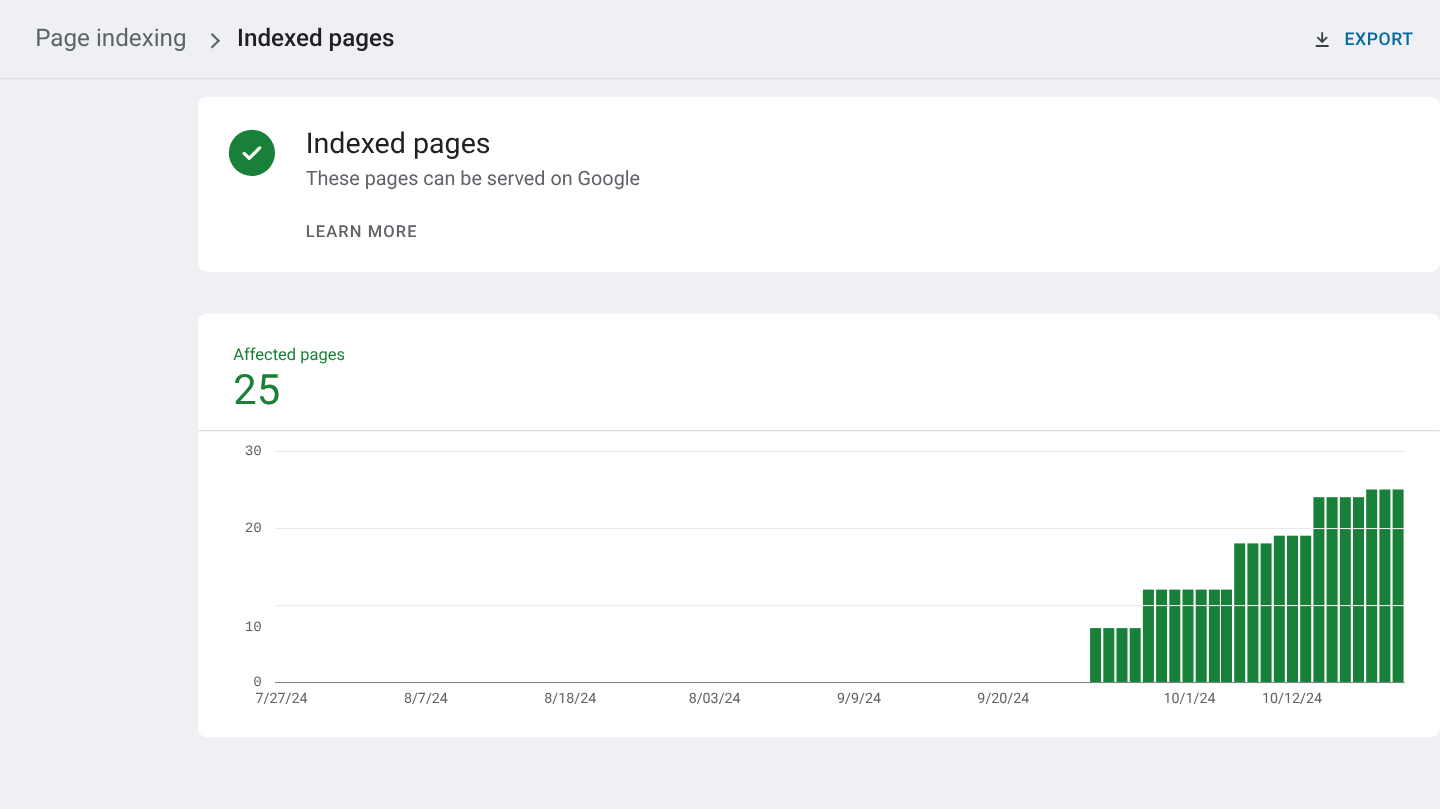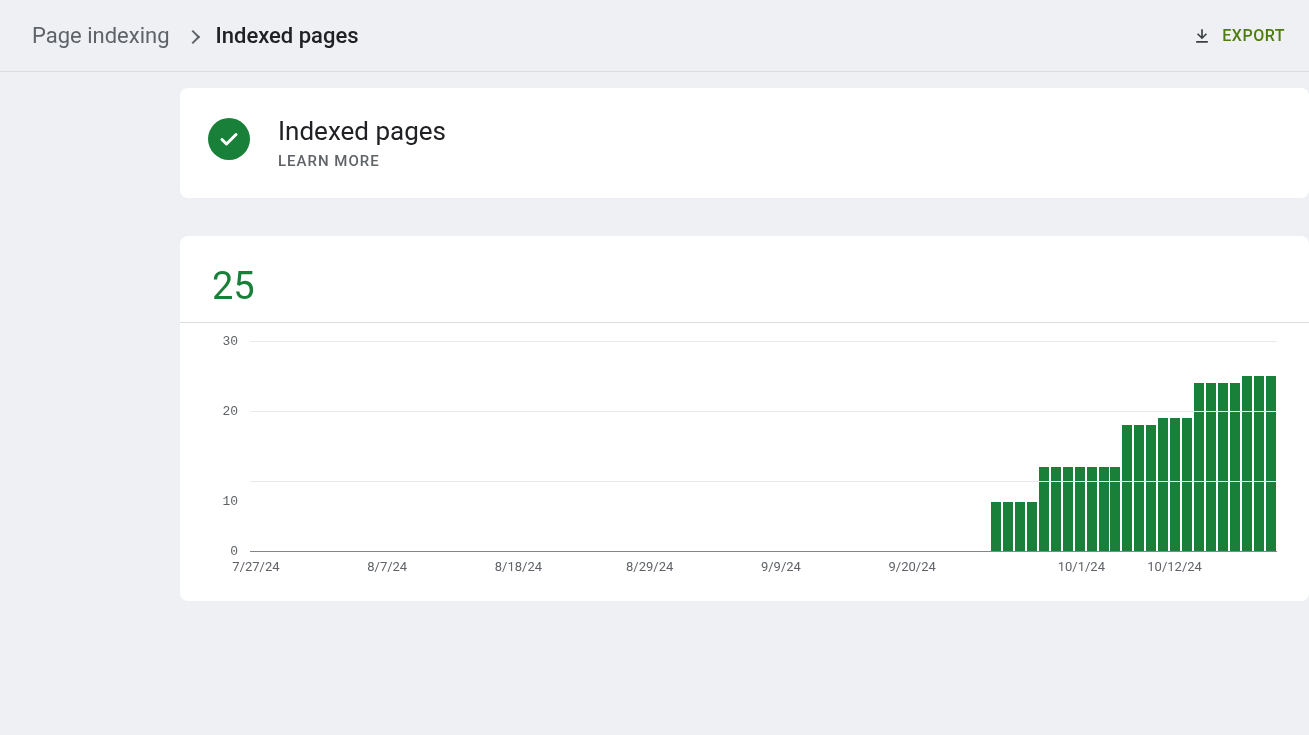--- a/index.html
+++ b/index.html
@@ -37,21 +37,21 @@
     border-bottom: 2px solid #5f6368;
     transform: rotate(-45deg);
     margin-top: 2px;
   }
   .header-right {
     display: flex;
     gap: 10px;
     font-size: 16px;
     font-weight: 500;
     letter-spacing: .5px;
-    color: #4d7c0f;
+    color: #0369a1;
     cursor: pointer;
   }
   .download-icon svg { display:block; }
 
   
   .content {
     padding-left: 180px;
     padding-right: 0;
   }
   .card {
@@ -207,25 +207,27 @@
 <div class="content">
 
   <div class="card summary">
     <div class="check-badge">
       <svg width="24" height="24" viewBox="0 0 24 24" fill="none">
           <path d="M5 12.5l4.5 4.5L19 7.5" stroke="#fff" stroke-width="3" stroke-linecap="round" stroke-linejoin="round"></path>
         </svg>
     </div>
     <div class="summary-text">
       <h1>Indexed pages</h1>
+      <p>These pages can be served on Google</p>
       <div class="learn-more">LEARN MORE</div>
     </div>
   </div>
 
   <div class="card chart">
+    <div class="metric-label">Affected pages</div>
     <div class="metric-value">25</div>
     <hr class="chart-divider">
 
     <div class="chart-area">
       <div class="y-axis" id="y-axis">
           <div class="y-tick" style="top: 210px;">0</div>
           <div class="y-tick" style="top: 140px; margin-top: 20px;">10</div>
           <div class="y-tick" style="top: 70px;">20</div>
           <div class="y-tick" style="top: 0px;">30</div>
         </div>
@@ -368,21 +370,21 @@
           </div>
         <div class="baseline"></div>
       <div class="gridline" style="top: 140px;"></div>
           <div class="gridline" style="top: 70px;"></div>
           <div class="gridline" style="top: 0px;"></div>
         </div>
       <div class="x-axis" id="x-axis">
           <div class="x-tick" style="left: 0.581395%;">7/27/24</div>
           <div class="x-tick" style="left: 13.3721%;">8/7/24</div>
           <div class="x-tick" style="left: 26.1628%;">8/18/24</div>
-          <div class="x-tick" style="left: 38.9535%;">8/29/24</div>
+          <div class="x-tick" style="left: 38.9535%;">8/03/24</div>
           <div class="x-tick" style="left: 51.7442%;">9/9/24</div>
           <div class="x-tick" style="left: 64.5349%;">9/20/24</div>
           <div class="x-tick" style="left: 77.3256%; margin-left: 38px;">10/1/24</div>
           <div class="x-tick" style="left: 90.1163%;">10/12/24</div>
         </div>
     </div>
   </div>
 
 </div>
 

